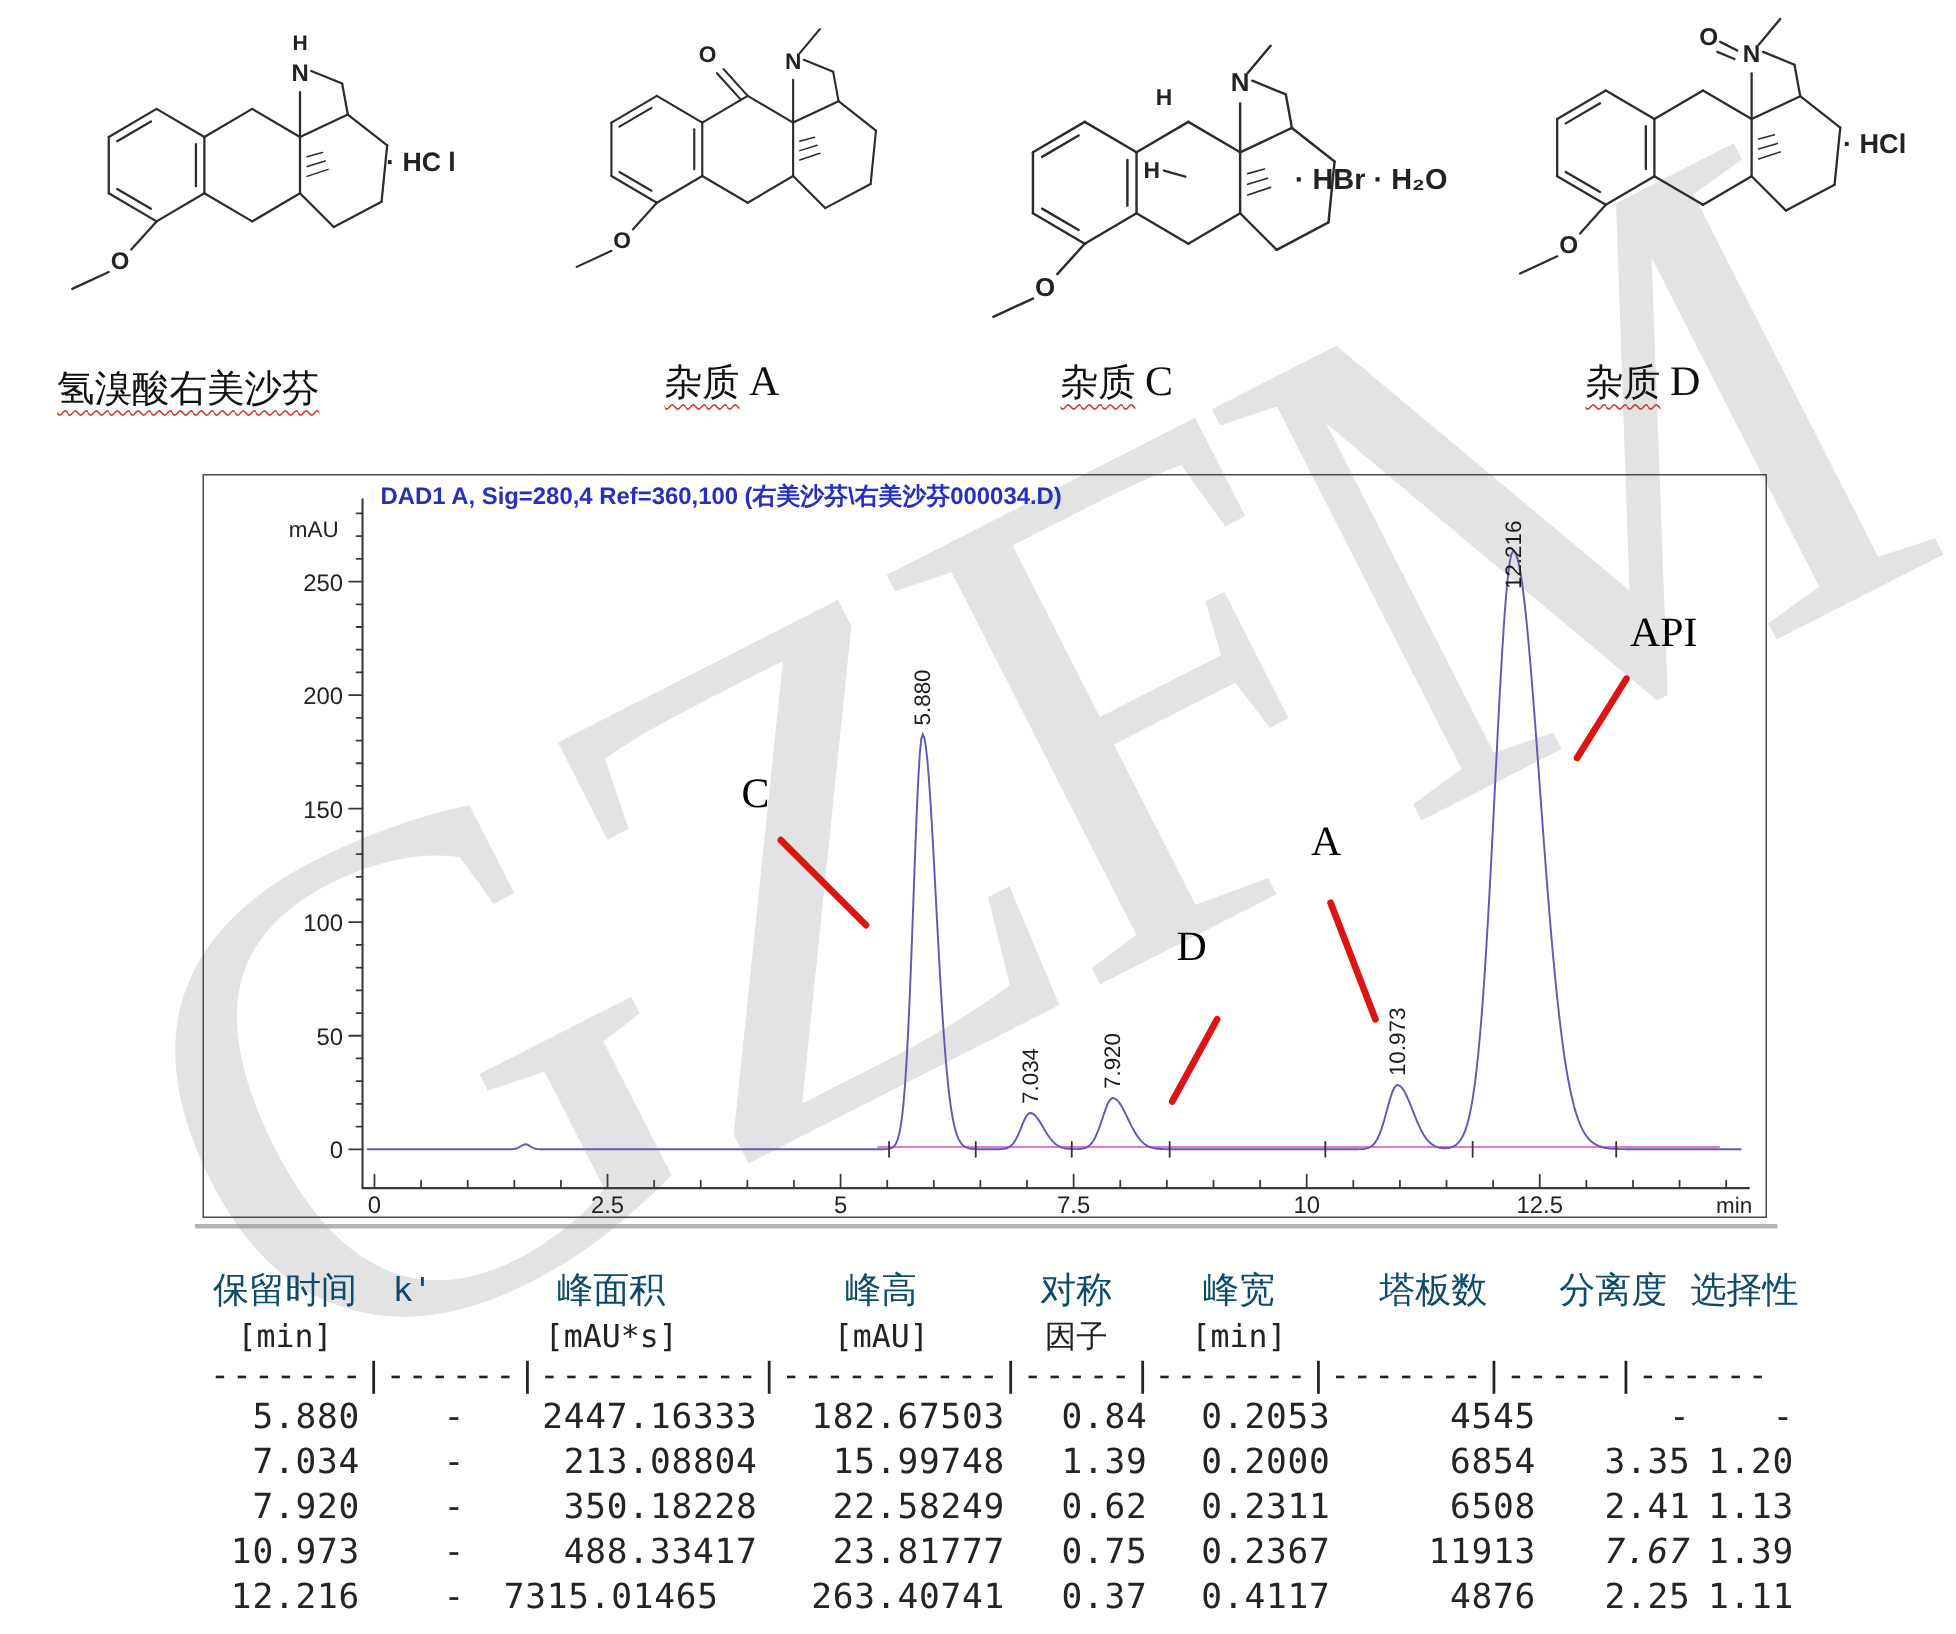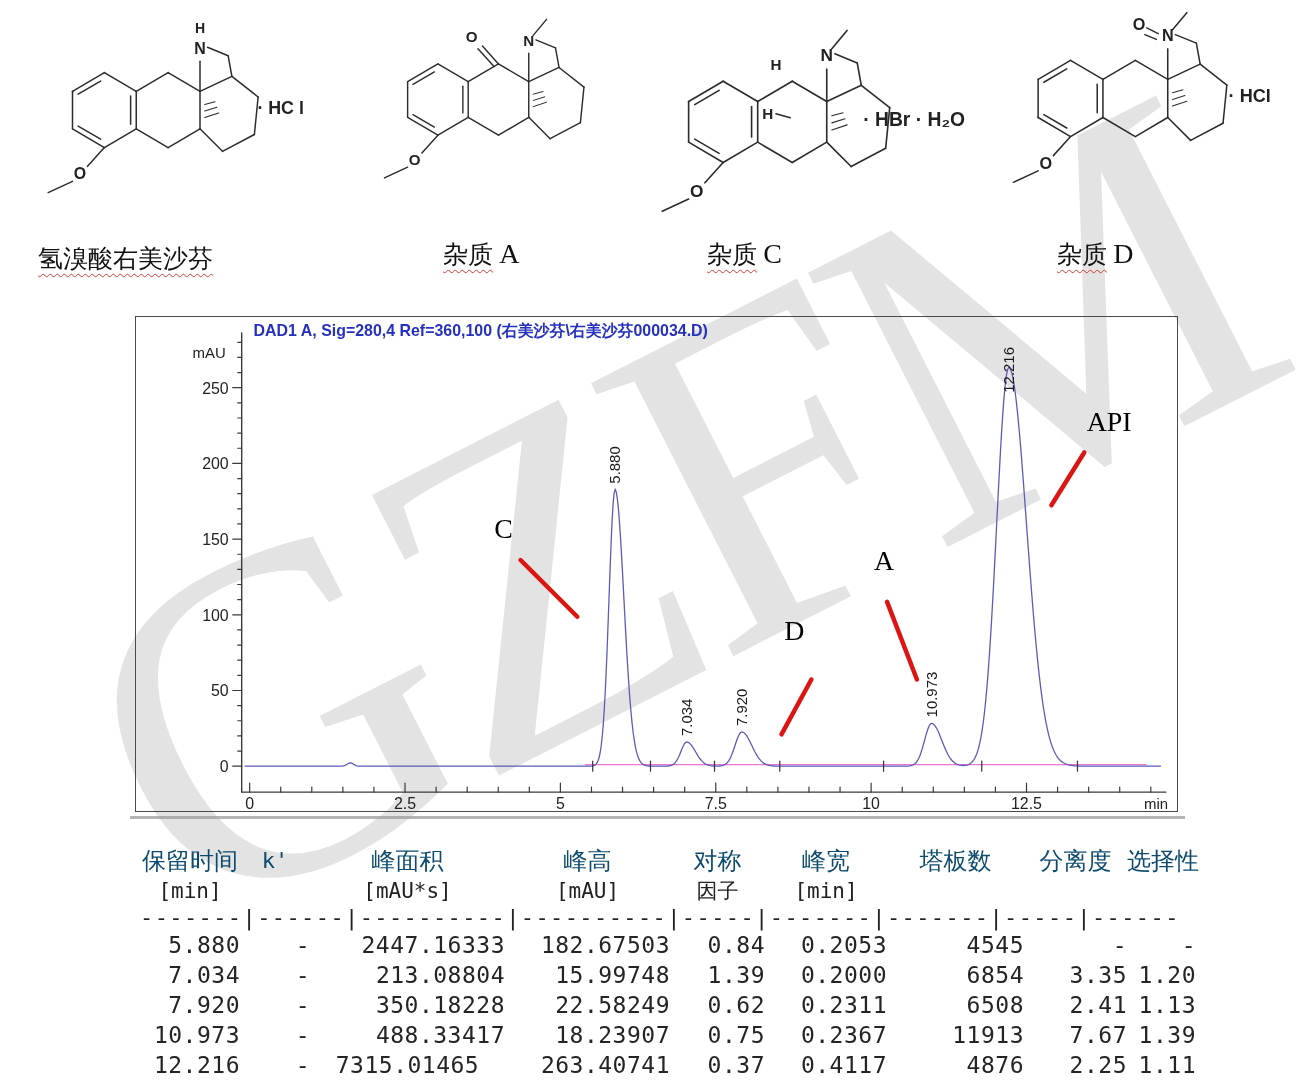--- a/index.html
+++ b/index.html
@@ -365,25 +365,25 @@
         <div class="tcell" style="width: 95px;">0.62</div>
         <div class="tcell" style="width: 122px;">0.2311</div>
         <div class="tcell" style="width: 137px;">6508</div>
         <div class="tcell" style="width: 103px;">2.41</div>
         <div class="tcell" style="width: 69px;">1.13</div>
       </div>
       <div class="trow drow">
         <div class="tcell" style="width: 100px;">10.973</div>
         <div class="tcell" style="width: 70px;">-</div>
         <div class="tcell" style="width: 195px;">488.33417</div>
-        <div class="tcell" style="width: 165px;">18.23907</div>
+        <div class="tcell" style="width: 165px;">23.81777</div>
         <div class="tcell" style="width: 95px;">0.75</div>
         <div class="tcell" style="width: 122px;">0.2367</div>
         <div class="tcell" style="width: 137px;">11913</div>
-        <div class="tcell" style="width: 103px;">7.67</div>
+        <div class="tcell" style="width: 103px; font-style: italic;">7.67</div>
         <div class="tcell" style="width: 69px;">1.39</div>
       </div>
       <div class="trow drow">
         <div class="tcell" style="width: 100px;">12.216</div>
         <div class="tcell" style="width: 70px;">-</div>
         <div class="tcell" style="width: 195px; text-align: center;">7315.01465</div>
         <div class="tcell" style="width: 165px;">263.40741</div>
         <div class="tcell" style="width: 95px;">0.37</div>
         <div class="tcell" style="width: 122px;">0.4117</div>
         <div class="tcell" style="width: 137px;">4876</div>

